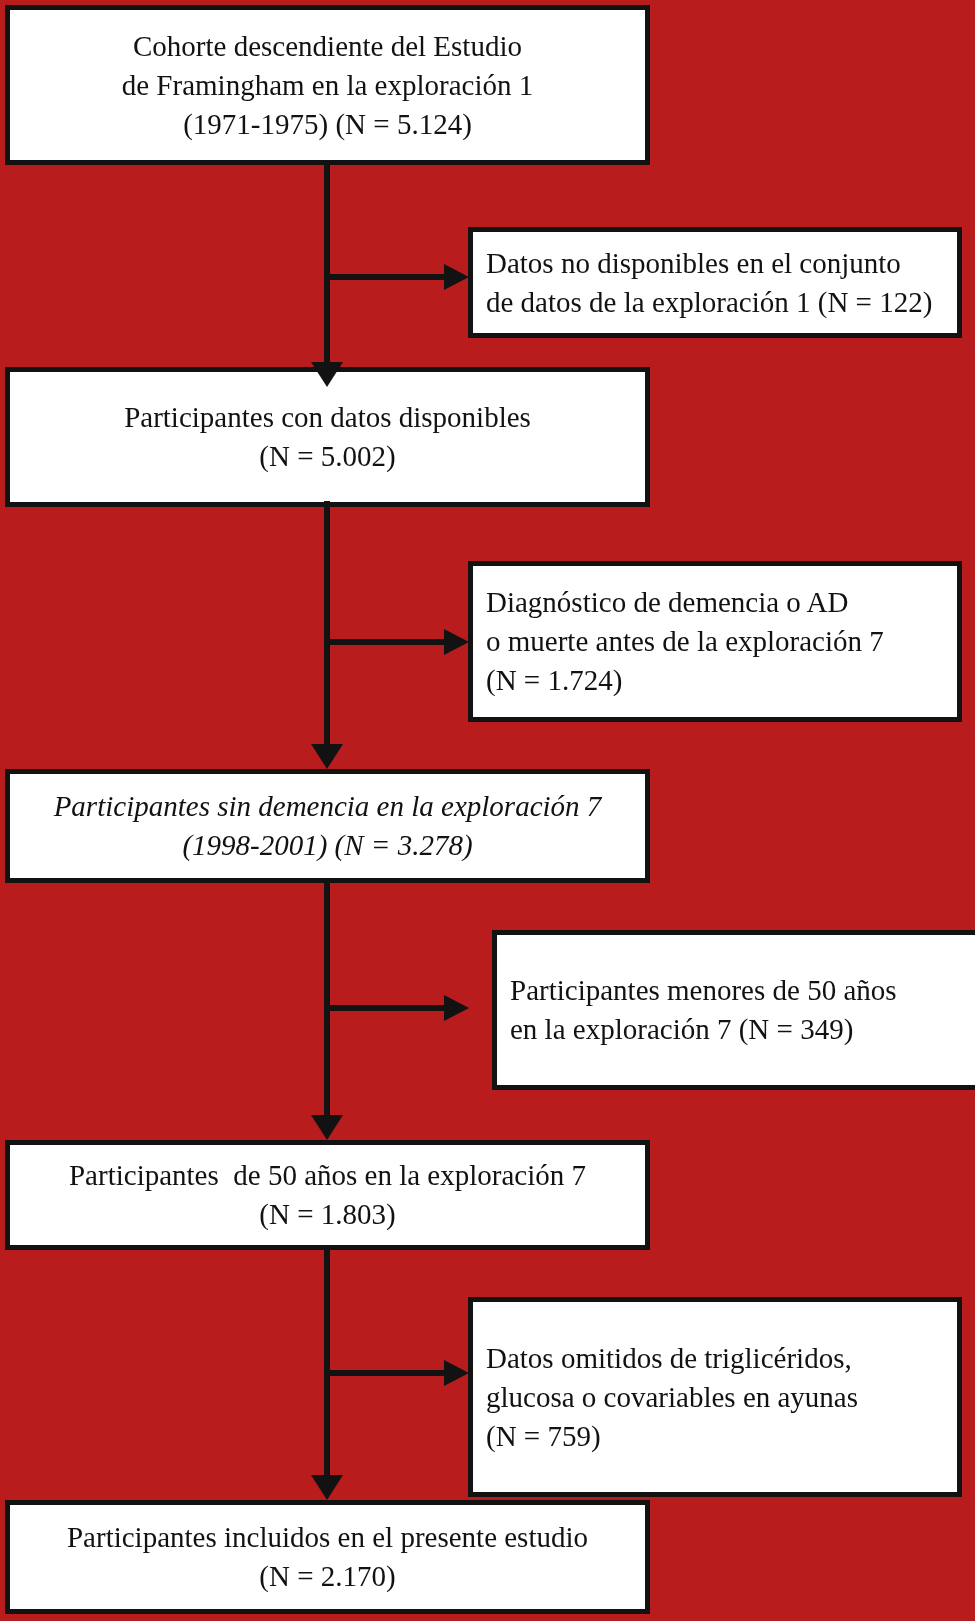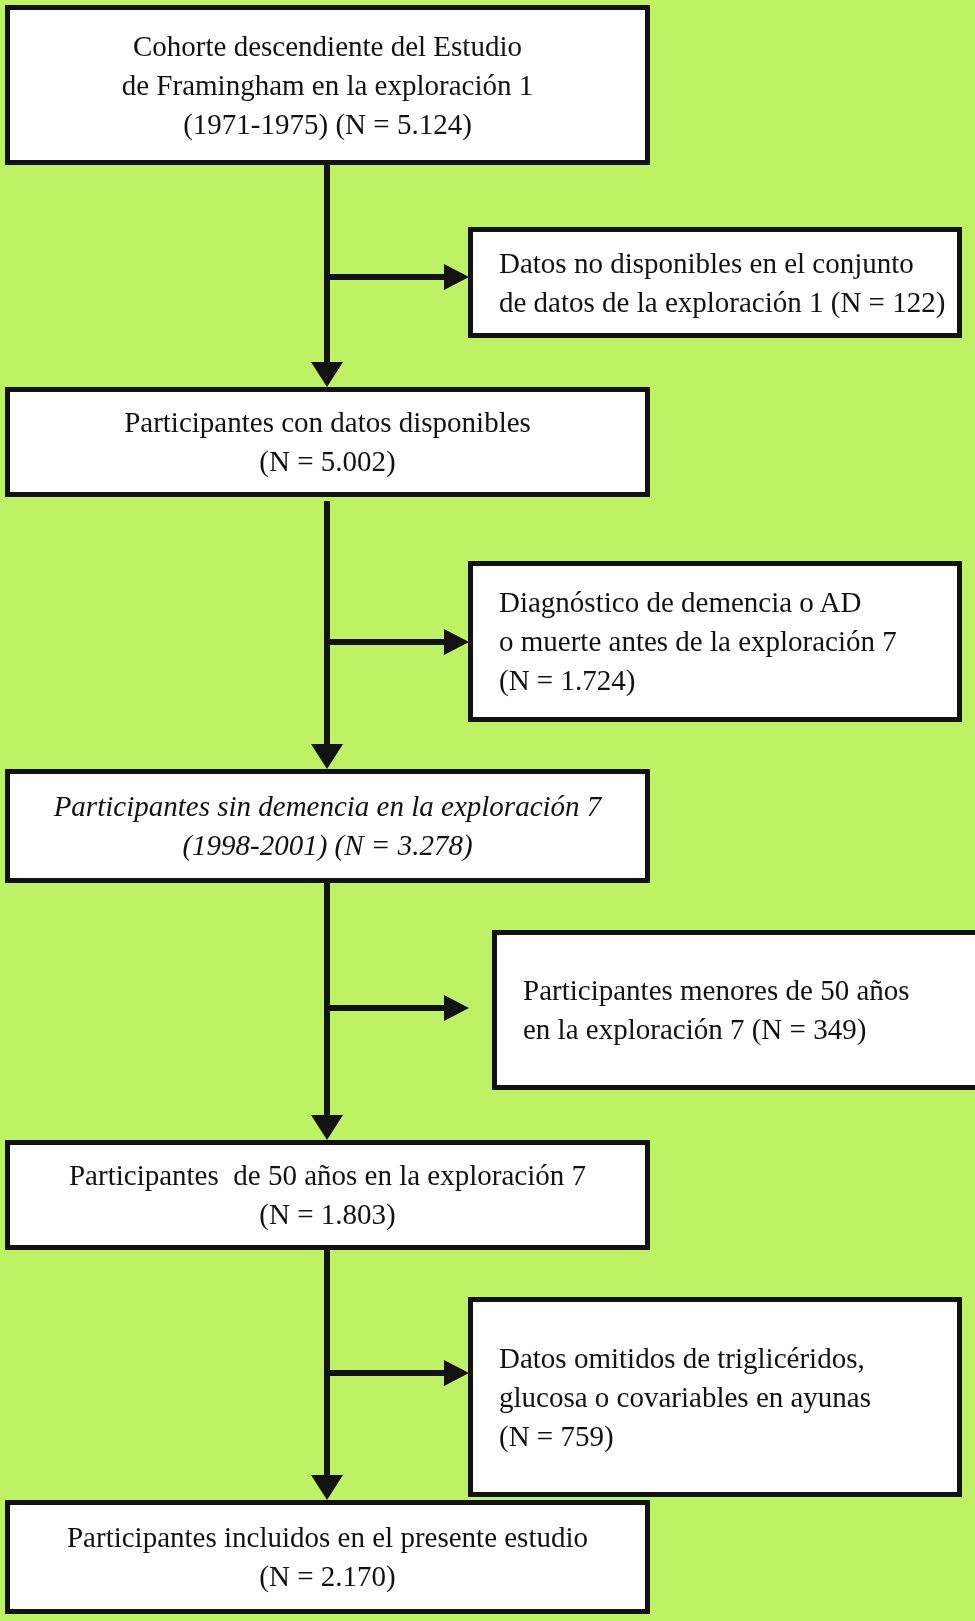--- a/index.html
+++ b/index.html
@@ -1,30 +1,30 @@
 <!DOCTYPE html>
 <html><head>
 <meta charset="utf-8">
 <style>
   html,body{margin:0;padding:0;background:#ffffff;}
   .canvas{
-    position:relative;width:975px;height:1621px;background:#bef264;overflow:hidden;
+    position:relative;width:975px;height:1621px;background:#b91c1c;overflow:hidden;
     font-family:"Liberation Serif","DejaVu Serif",serif;color:#121212;
   }
   .box{
     position:absolute;box-sizing:border-box;background:#ffffff;
     border:5px solid #121212;display:flex;align-items:center;
   }
   .box .txt{
     white-space:pre;font-size:29px;line-height:39px;color:#121212;width:100%;
   }
   .lbox{left:5px;width:645px;}
   .lbox .txt{text-align:center;}
   .rbox{left:468px;width:494px;}
-  .rbox .txt{text-align:left;padding-left:26px;}
+  .rbox .txt{text-align:left;padding-left:13px;}
   .vline{position:absolute;left:324px;width:6px;background:#121212;}
   .hline{position:absolute;left:325px;width:121px;height:6px;background:#121212;}
   .arrow-down{
     position:absolute;left:311px;width:0;height:0;
     border-left:16px solid transparent;border-right:16px solid transparent;
     border-top:25px solid #121212;
   }
   .arrow-right{
     position:absolute;left:444px;width:0;height:0;
     border-top:13px solid transparent;border-bottom:13px solid transparent;
@@ -35,21 +35,21 @@
 <body>
 
 <div class="canvas">
 
   <div class="box lbox" style="top:5px;height:160px;">
     <div class="txt">Cohorte descendiente del Estudio
 de Framingham en la exploración 1
 (1971-1975) (N = 5.124)</div>
   </div>
 
-  <div class="box lbox" style="top:387px;height:110px;">
+  <div class="box lbox" style="top:367px;height:140px;">
     <div class="txt">Participantes con datos disponibles
 (N = 5.002)</div>
   </div>
 
   <div class="box lbox" style="top:769px;height:114px;font-style:italic;">
     <div class="txt">Participantes sin demencia en la exploración 7
 (1998-2001) (N = 3.278)</div>
   </div>
 
   <div class="box lbox" style="top:1140px;height:110px;">

